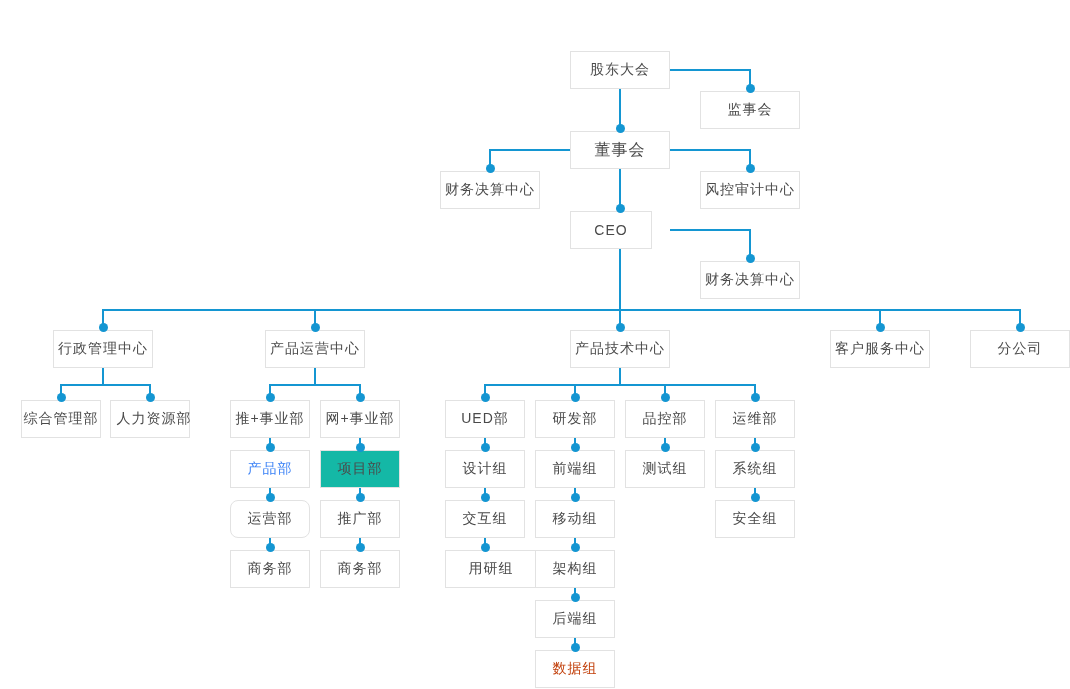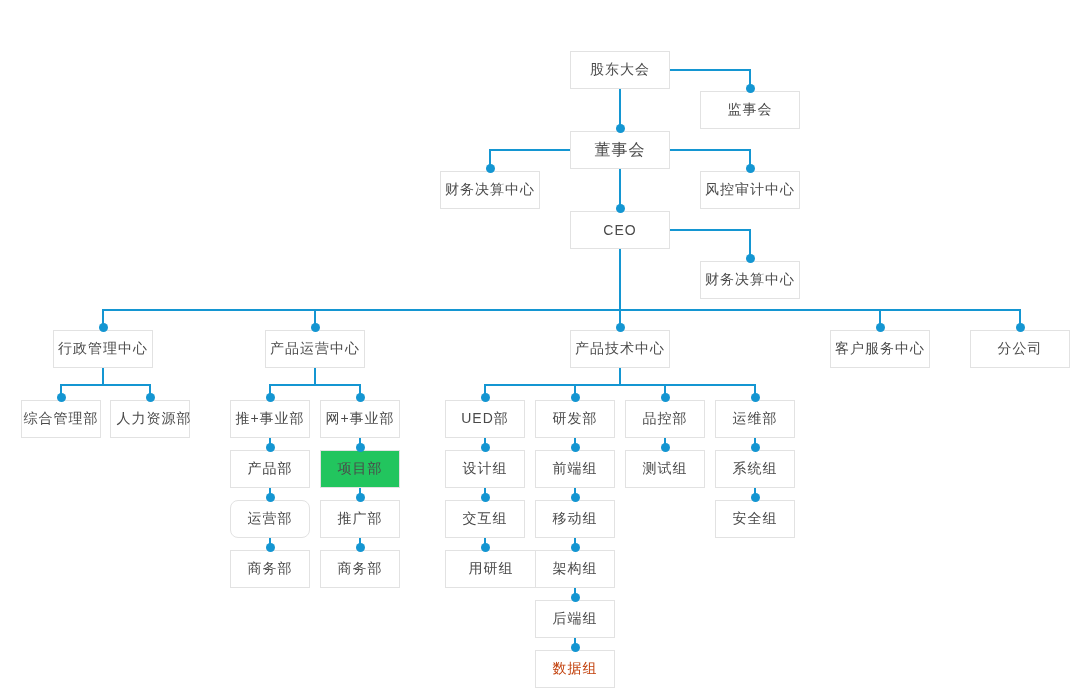--- a/index.html
+++ b/index.html
@@ -141,21 +141,21 @@
     </div>
     <div class="node" style="left: 570px; top: 131px; width: 100px; height: 38px; border-color: rgb(226, 226, 226); background: rgb(255, 255, 255);">
       <span class="node-label" style="color: rgb(74, 74, 74); font-size: 16px;">董事会</span>
     </div>
     <div class="node" style="left: 440px; top: 171px; width: 100px; height: 38px; border-color: rgb(226, 226, 226); background: rgb(255, 255, 255);">
       <span class="node-label" style="color: rgb(74, 74, 74); font-size: 14px;">财务决算中心</span>
     </div>
     <div class="node" style="left: 700px; top: 171px; width: 100px; height: 38px; border-color: rgb(226, 226, 226); background: rgb(255, 255, 255);">
       <span class="node-label" style="color: rgb(74, 74, 74); font-size: 14px;">风控审计中心</span>
     </div>
-    <div class="node" style="left: 570px; top: 211px; width: 100px; height: 38px; border-color: rgb(226, 226, 226); background: rgb(255, 255, 255);">
+    <div class="node" style="left: 570px; top: 211px; width: 82px; height: 38px; border-color: rgb(226, 226, 226); background: rgb(255, 255, 255);">
       <span class="node-label" style="color: rgb(74, 74, 74); font-size: 14px;">CEO</span>
     </div>
     <div class="node" style="left: 700px; top: 261px; width: 100px; height: 38px; border-color: rgb(226, 226, 226); background: rgb(255, 255, 255);">
       <span class="node-label" style="color: rgb(74, 74, 74); font-size: 14px;">财务决算中心</span>
     </div>
     <div class="node" style="left: 53px; top: 330px; width: 100px; height: 38px; border-color: rgb(226, 226, 226); background: rgb(255, 255, 255);">
       <span class="node-label" style="color: rgb(74, 74, 74); font-size: 14px;">行政管理中心</span>
     </div>
     <div class="node" style="left: 265px; top: 330px; width: 100px; height: 38px; border-color: rgb(226, 226, 226); background: rgb(255, 255, 255);">
       <span class="node-label" style="color: rgb(74, 74, 74); font-size: 14px;">产品运营中心</span>
@@ -175,23 +175,23 @@
     <div class="node" style="left: 110px; top: 400px; width: 80px; height: 38px; border-color: rgb(226, 226, 226); background: rgb(255, 255, 255);">
       <span class="node-label" style="color: rgb(74, 74, 74); font-size: 14px; margin-left: 8px;">人力资源部</span>
     </div>
     <div class="node" style="left: 230px; top: 400px; width: 80px; height: 38px; border-color: rgb(226, 226, 226); background: rgb(255, 255, 255);">
       <span class="node-label" style="color: rgb(74, 74, 74); font-size: 14px;">推+事业部</span>
     </div>
     <div class="node" style="left: 320px; top: 400px; width: 80px; height: 38px; border-color: rgb(226, 226, 226); background: rgb(255, 255, 255);">
       <span class="node-label" style="color: rgb(74, 74, 74); font-size: 14px;">网+事业部</span>
     </div>
     <div class="node" style="left: 230px; top: 450px; width: 80px; height: 38px; border-color: rgb(226, 226, 226); background: rgb(255, 255, 255);">
-      <span class="node-label" style="color: #404040; font-size: 14px;">产品部</span>
-    </div>
-    <div class="node" style="left: 320px; top: 450px; width: 80px; height: 38px; border-color: rgb(226, 226, 226); background: #22c55e;">
+      <span class="node-label" style="color: #3b82f6; font-size: 14px;">产品部</span>
+    </div>
+    <div class="node" style="left: 320px; top: 450px; width: 80px; height: 38px; border-color: rgb(226, 226, 226); background: #14b8a6;">
       <span class="node-label" style="color: rgb(74, 74, 74); font-size: 14px;">项目部</span>
     </div>
     <div class="node" style="left: 230px; top: 500px; width: 80px; height: 38px; border-color: rgb(226, 226, 226); background: rgb(255, 255, 255); border-radius: 8px;">
       <span class="node-label" style="color: rgb(74, 74, 74); font-size: 14px;">运营部</span>
     </div>
     <div class="node" style="left: 320px; top: 500px; width: 80px; height: 38px; border-color: rgb(226, 226, 226); background: rgb(255, 255, 255);">
       <span class="node-label" style="color: rgb(74, 74, 74); font-size: 14px;">推广部</span>
     </div>
     <div class="node" style="left: 230px; top: 550px; width: 80px; height: 38px; border-color: rgb(226, 226, 226); background: rgb(255, 255, 255);">
       <span class="node-label" style="color: rgb(74, 74, 74); font-size: 14px;">商务部</span>

